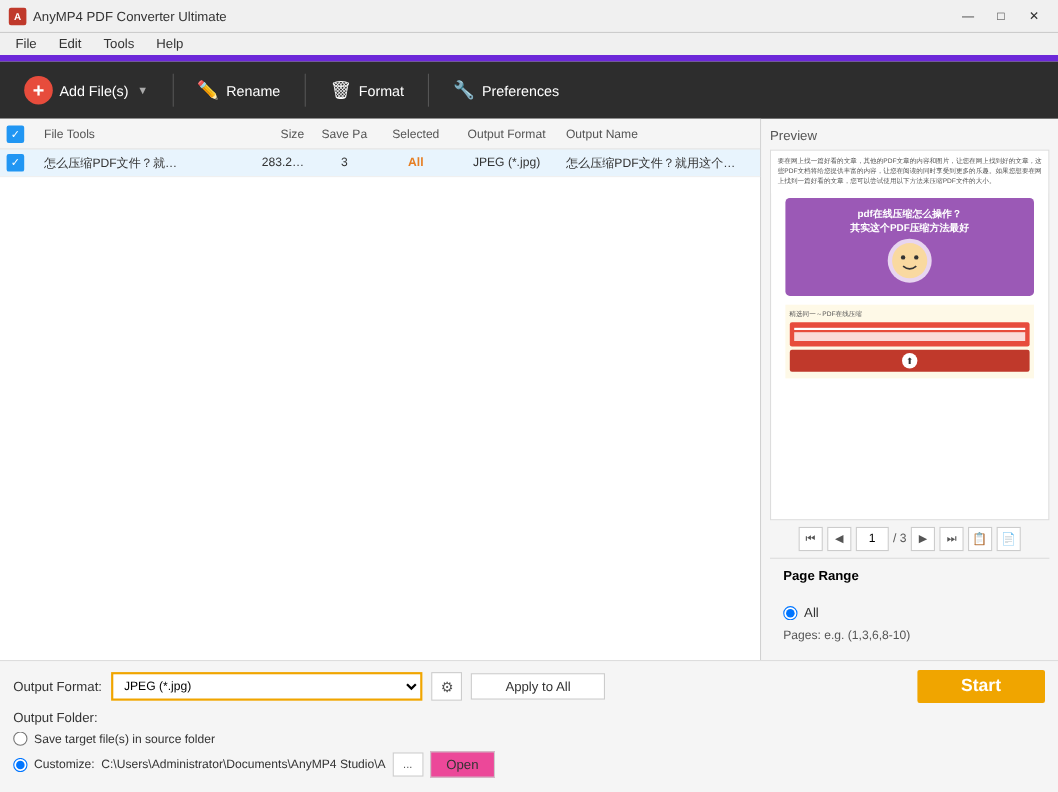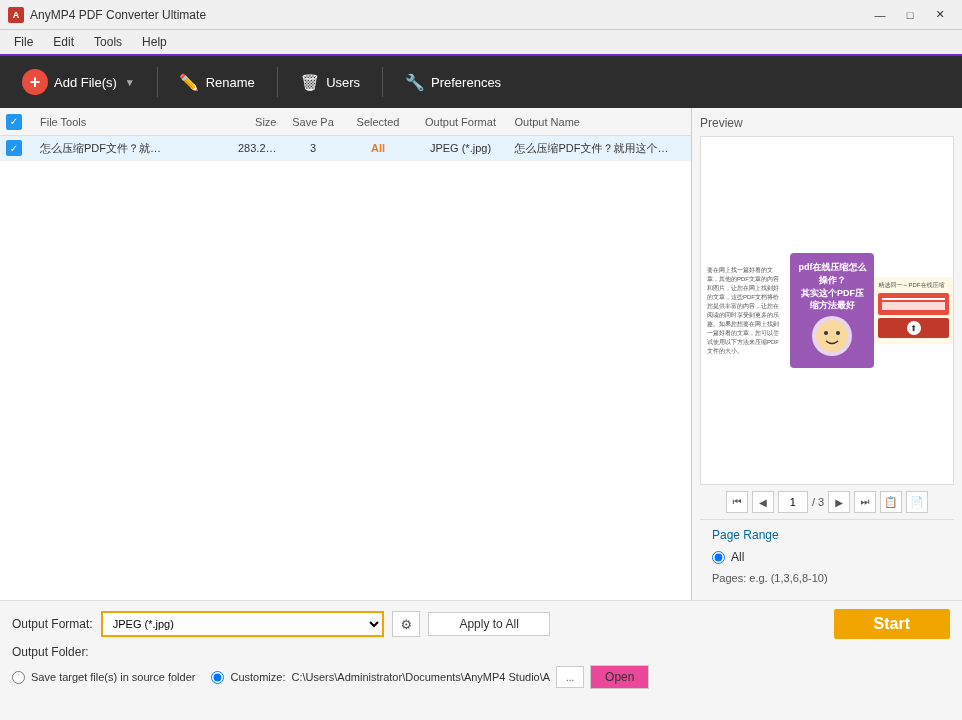--- a/index.html
+++ b/index.html
@@ -33,21 +33,21 @@
       font-size: 11px; color: #333;
     }
 
     
     .menu-bar {
       background: #f0f0f0;
       height: 26px;
       display: flex;
       align-items: center;
       padding: 0 4px;
-      border-bottom: 2px solid #6d28d9;
+      border-bottom: 6px solid #6d28d9;
     }
     .menu-item {
       padding: 2px 10px;
       cursor: pointer;
       font-size: 12px;
       color: #333;
     }
 
     
     .toolbar {
@@ -164,21 +164,21 @@
       background: white;
       border: 1px solid #ddd;
       flex: 1;
       overflow: hidden;
       position: relative;
     }
     .preview-img-content {
       width: 100%;
       height: 100%;
       display: flex;
-      flex-direction: row;
+      flex-direction: column;
       align-items: center;
     }
     
     .preview-doc {
       width: 100%;
       background: white;
       padding: 6px;
       font-size: 7px;
       color: #333;
       line-height: 1.4;
@@ -247,21 +247,21 @@
       display: flex; align-items: center; justify-content: center;
       font-size: 11px;
     }
 
     
     .page-range-panel {
       padding: 8px 12px;
       background: #f5f5f5;
       border-top: 1px solid #ddd;
     }
-    .page-range-title { font-size: 12px; color: #0369a1; margin-bottom: 8px; font-weight: normal; }
+    .page-range-title { font-size: 12px; color: #000000; margin-bottom: 20px; font-weight: bold; }
     .radio-group { display: flex; flex-direction: column; gap: 4px; }
     .radio-item { display: flex; align-items: center; gap: 6px; cursor: pointer; }
     .radio-item input[type="radio"] { cursor: pointer; }
     .radio-label { font-size: 12px; color: #333; }
     .range-input {
       width: 200px; height: 24px;
       border: 1px solid #ccc;
       padding: 2px 6px;
       font-size: 11px;
       margin-top: 4px;
@@ -312,22 +312,22 @@
       font-size: 12px;
       color: #333;
     }
     .output-folder-row {
       display: flex;
       align-items: flex-end;
       gap: 8px;
     }
     .save-options {
       display: flex;
-      flex-direction: row;
-      gap: 16px;
+      flex-direction: column;
+      gap: 5px;
     }
     .save-radio-row {
       display: flex;
       align-items: center;
       gap: 6px;
     }
     .save-radio-row input[type="radio"] { cursor: pointer; }
     .save-radio-label { font-size: 11px; color: #333; }
     .path-text {
       font-size: 11px;
@@ -393,21 +393,21 @@
     <span class="dropdown-arrow">▼</span>
   </button>
   <div class="toolbar-separator"></div>
   <button class="toolbar-btn">
     <span class="icon">✏️</span>
     <span>Rename</span>
   </button>
   <div class="toolbar-separator"></div>
   <button class="toolbar-btn">
     <span class="icon">🗑</span>
-    <span>Users</span>
+    <span>Format</span>
   </button>
   <div class="toolbar-separator"></div>
   <button class="toolbar-btn">
     <span class="icon">🔧</span>
     <span>Preferences</span>
   </button>
 </div>
 
 <div class="main-area">
 

